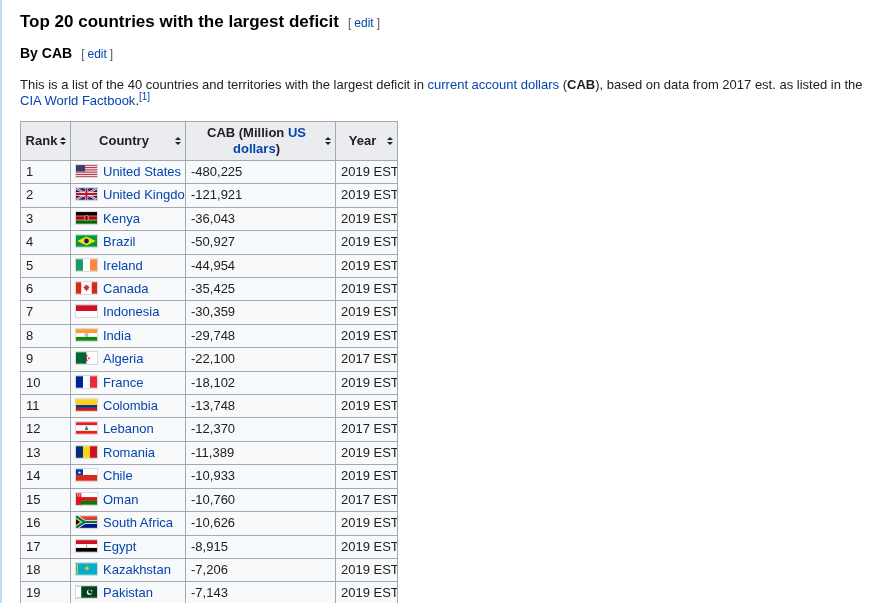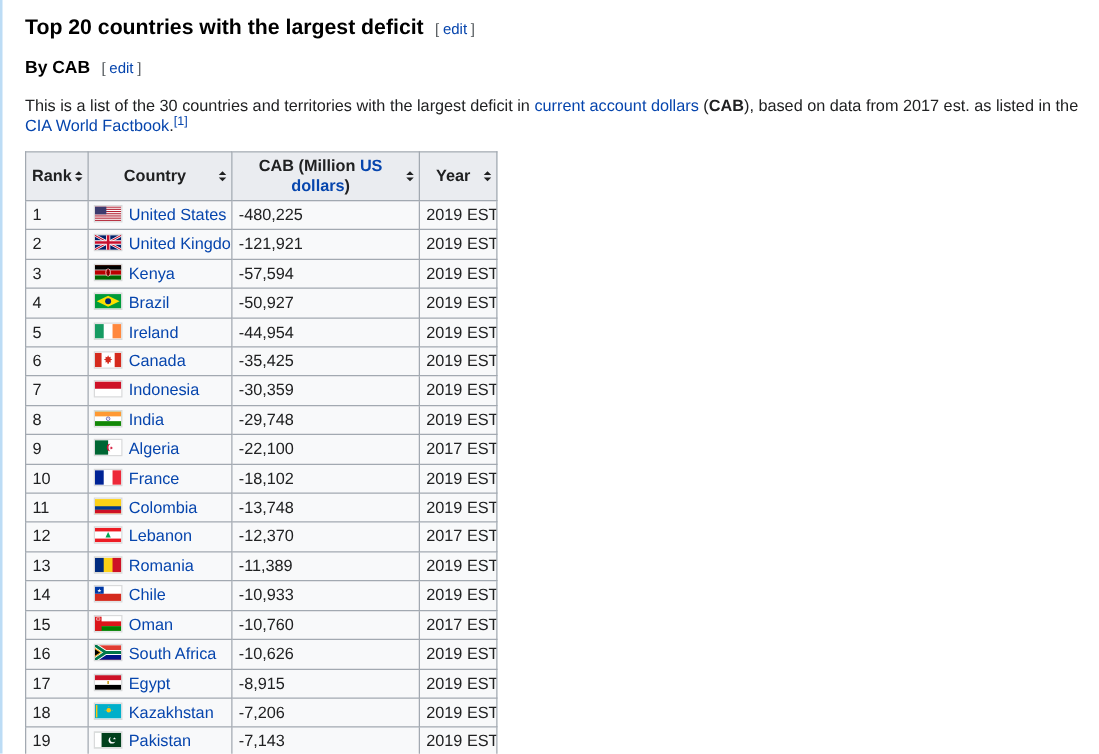--- a/index.html
+++ b/index.html
@@ -72,21 +72,21 @@
 <body>
 
 <div class="left-rule"></div>
 
 <div class="content">
 
   <h3 class="section"><span>Top 20 countries with the largest deficit</span><span class="editsection"><span class="bracket">[</span><a>edit</a><span class="bracket">]</span></span></h3>
 
   <h4 class="subsection"><span>By CAB</span><span class="editsection"><span class="bracket">[</span><a>edit</a><span class="bracket">]</span></span></h4>
 
-  <p class="intro"><span>This is a list of the 30 countries and territories with the largest deficit in </span><a>current account dollars</a><span> (</span><b>CAB</b><span>), based on data from 2017 est. as listed in the </span><a>CIA World Factbook</a><span>.</span><sup class="ref"><a>[1]</a></sup></p>
+  <p class="intro"><span>This is a list of the 40 countries and territories with the largest deficit in </span><a>current account dollars</a><span> (</span><b>CAB</b><span>), based on data from 2017 est. as listed in the </span><a>CIA World Factbook</a><span>.</span><sup class="ref"><a>[1]</a></sup></p>
 
   <table class="wikitable">
     <colgroup>
       <col style="width:50px">
       <col style="width:115px">
       <col style="width:150px">
       <col style="width:62px">
     </colgroup>
     <thead>
       <tr>
@@ -163,21 +163,21 @@
           <td class="c-rank">3</td>
           <td class="c-country"><span class="flag"><svg viewBox="0 0 22 12" width="21" height="12">
                 <rect width="22" height="12" fill="#006600"></rect>
                 <rect width="22" height="8" fill="#b00"></rect>
                 <rect width="22" height="4" fill="#000"></rect>
                 <rect y="3.6" width="22" height="0.55" fill="#fff"></rect>
                 <rect y="7.85" width="22" height="0.55" fill="#fff"></rect>
                 <ellipse cx="11" cy="6" rx="2" ry="3.1" fill="#b00" stroke="#fff" stroke-width="0.55"></ellipse>
                 <line x1="11" y1="2.9" x2="11" y2="9.1" stroke="#000" stroke-width="0.5"></line>
               </svg></span><a>Kenya</a></td>
-          <td class="c-cab">-57,594</td>
+          <td class="c-cab">-36,043</td>
           <td class="c-year">2019 EST.</td>
         </tr>
         <tr>
           <td class="c-rank">4</td>
           <td class="c-country"><span class="flag"><svg viewBox="0 0 22 12" width="21" height="12">
                 <rect width="22" height="12" fill="#009b3a"></rect>
                 <path d="M11 1.3L20.6 6 11 10.7 1.4 6Z" fill="#fedf00"></path>
                 <circle cx="11" cy="6" r="2.5" fill="#002776"></circle>
               </svg></span><a>Brazil</a></td>
           <td class="c-cab">-50,927</td>

